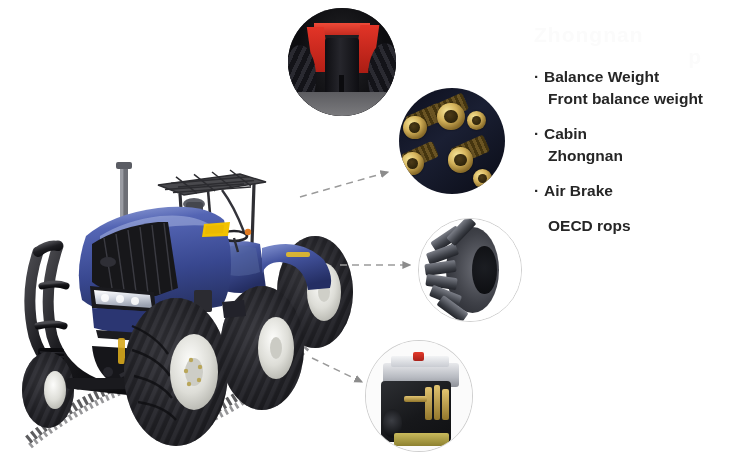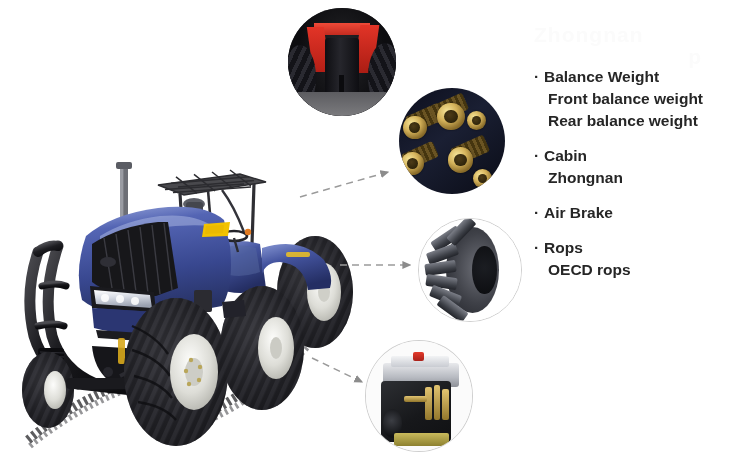--- a/index.html
+++ b/index.html
@@ -516,40 +516,36 @@
     <path d="M312 358 L362 382" stroke="#9a9a9a" stroke-width="1.5" stroke-dasharray="7 5" fill="none" marker-end="url(#arw)"></path>
   </svg>
 
   <div id="spec-list">
 
     <div class="spec-group">
       <div class="spec-head">
         <span class="bullet">·</span><span>Balance Weight</span>
       </div>
       <div class="spec-sub">Front balance weight</div>
-      <div class="spec-sub">Rear balance weight</div>
     </div>
 
     <div class="spec-group">
       <div class="spec-head">
         <span class="bullet">·</span><span>Cabin</span>
       </div>
       <div class="spec-sub">Zhongnan</div>
     </div>
 
     <div class="spec-group">
       <div class="spec-head">
         <span class="bullet">·</span><span>Air Brake</span>
       </div>
     </div>
 
 
 
     <div class="spec-group">
-      <div class="spec-head">
-        <span class="bullet">·</span><span>Rops</span>
-      </div>
       <div class="spec-sub">OECD rops</div>
     </div>
 
   </div>
 
 </div>
 
 </body></html>

